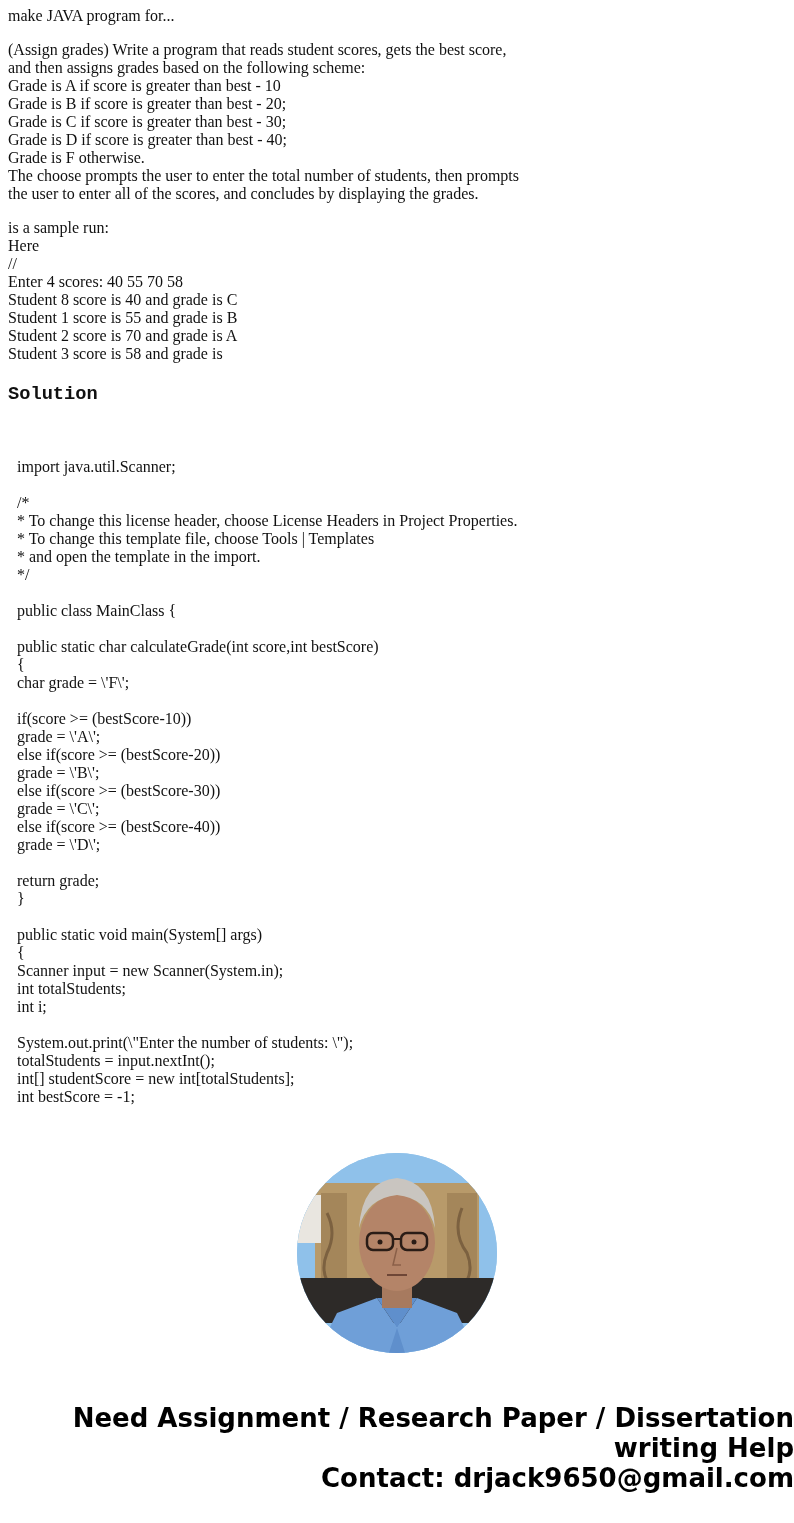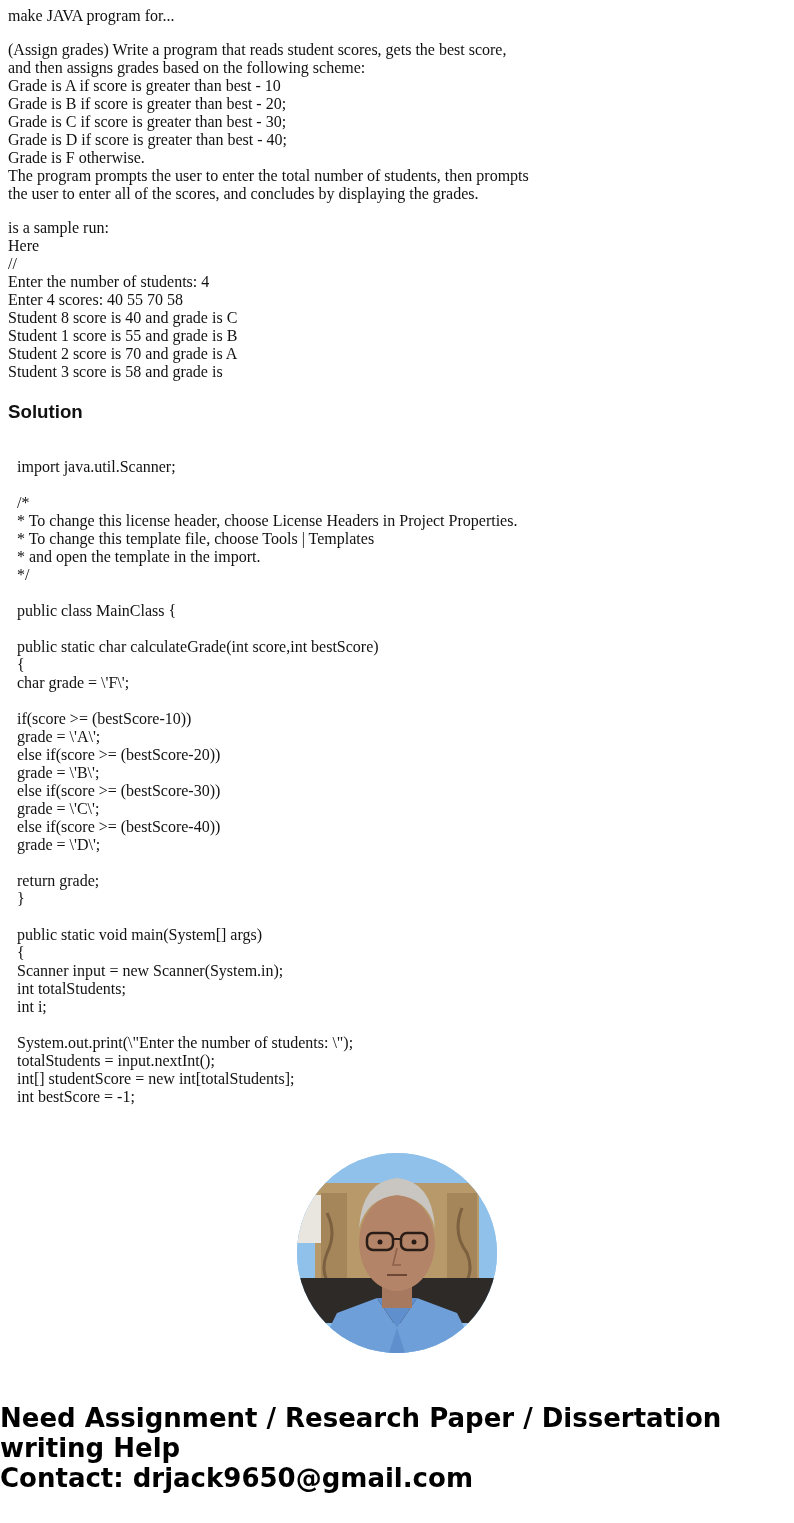--- a/index.html
+++ b/index.html
@@ -26,21 +26,21 @@
     .line {
       display: block;
       white-space: pre;
       min-height: 18px;
       height: 18px;
     }
     .gap {
       height: 16px;
     }
     .solution-heading {
-      font-family: Liberation Sans, sans-serif;
+      font-family: Liberation Mono, monospace;
       font-weight: bold;
       font-size: 18.7px;
       line-height: 22px;
       margin: 20px 0 0 0;
       height: 22px;
     }
     .code-block {
       position: absolute;
       left: 8px;
       top: 458px;
@@ -60,21 +60,21 @@
       background: #8fc1ea;
     }
     .avatar svg {
       display: block;
     }
     .promo {
       position: absolute;
       left: 0;
       top: 1403px;
       width: 794px;
-      text-align: left;
+      text-align: right;
       font-family: "DejaVu Sans", sans-serif;
       font-weight: bold;
       font-size: 26px;
       line-height: 30px;
       color: #000000;
     }
     .promo span {
       display: block;
     }
   </style>
@@ -85,29 +85,28 @@
   <span class="line">make JAVA program for...</span>
   <div class="gap"></div>
   <div>
     <span class="line">(Assign grades) Write a program that reads student scores, gets the best score,</span>
     <span class="line">and then assigns grades based on the following scheme:</span>
     <span class="line">Grade is A if score is greater than best - 10</span>
     <span class="line">Grade is B if score is greater than best - 20;</span>
     <span class="line">Grade is C if score is greater than best - 30;</span>
     <span class="line">Grade is D if score is greater than best - 40;</span>
     <span class="line">Grade is F otherwise.</span>
-    <span class="line">The program prompts the user to enter the total number of students, then prompts</span>
+    <span class="line">The choose prompts the user to enter the total number of students, then prompts</span>
     <span class="line">the user to enter all of the scores, and concludes by displaying the grades.</span>
   </div>
   <div class="gap"></div>
   <div>
     <span class="line">is a sample run:</span>
     <span class="line">Here</span>
     <span class="line">//</span>
-    <span class="line">Enter the number of students: 4</span>
     <span class="line">Enter 4 scores: 40 55 70 58</span>
     <span class="line">Student 8 score is 40 and grade is C</span>
     <span class="line">Student 1 score is 55 and grade is B</span>
     <span class="line">Student 2 score is 70 and grade is A</span>
     <span class="line">Student 3 score is 58 and grade is</span>
   </div>
   <h3 class="solution-heading">Solution</h3>
 </div>
 
 <div class="code-block">

